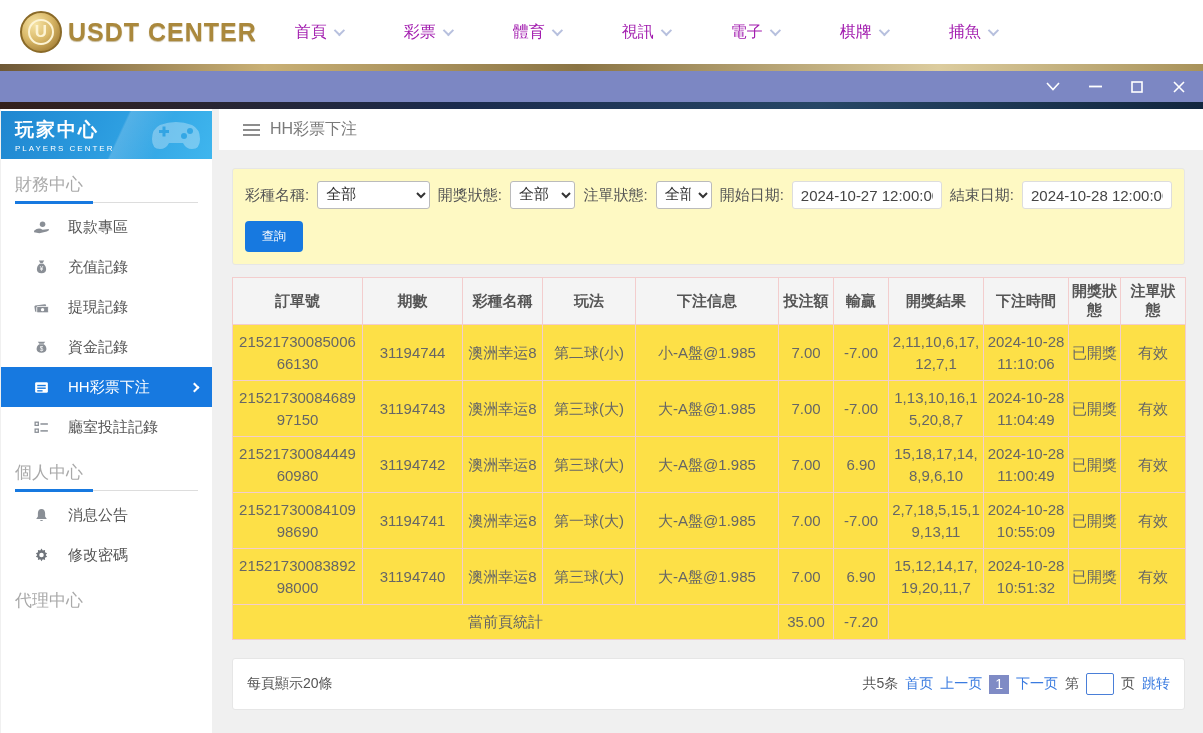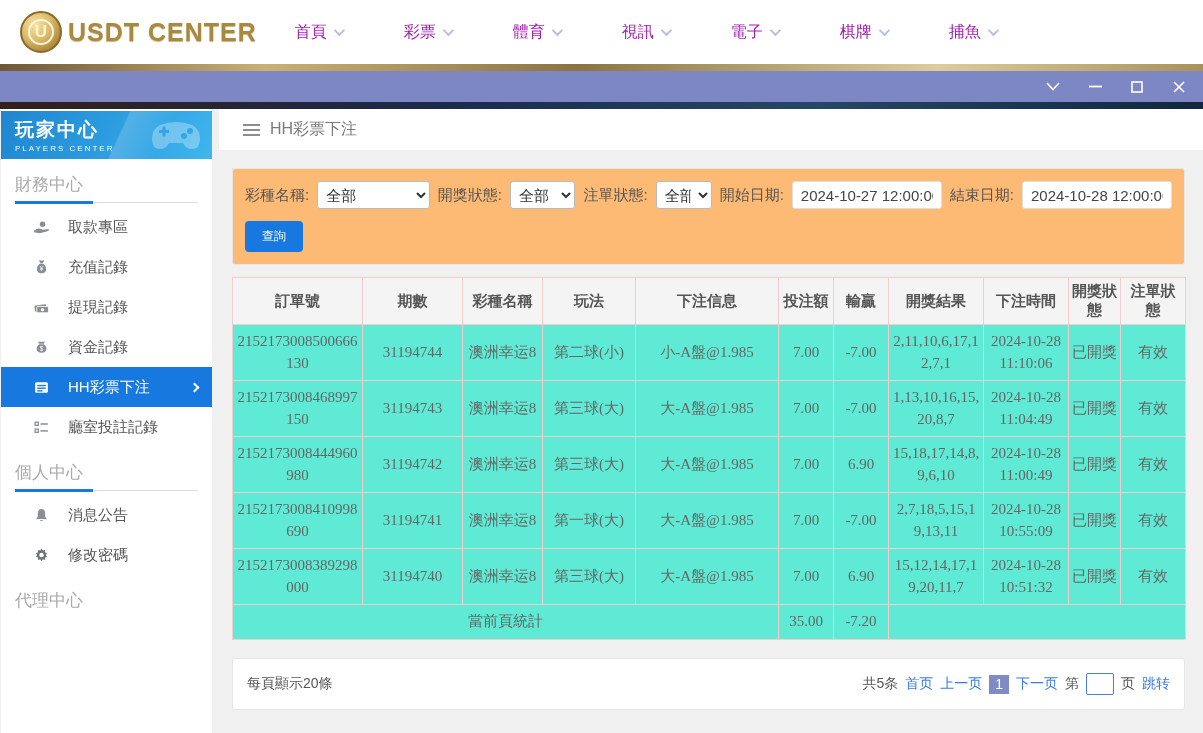--- a/index.html
+++ b/index.html
@@ -64,33 +64,33 @@
   
   .main { flex:1; display:flex; flex-direction:column; overflow:hidden; }
   .crumbbar { height:41px; background:#fff; display:flex; align-items:center; gap:10px; padding-left:24px; }
   .burger { width:17px; display:flex; flex-direction:column; gap:3px; cursor:pointer; }
   .burger i { height:2px; background:#8d8d8d; display:block; }
   .crumb-title { font-size:16px; color:#7a7a7a; }
 
   .content { flex:1; padding:18px 18px 0 13px; overflow:hidden; }
 
   
-  .filters { background:#fdba74; border:1px solid #e6e6e6; border-radius:3px; padding:12px 12px 12px 12px; }
+  .filters { background:#fef9c3; border:1px solid #e6e6e6; border-radius:3px; padding:12px 12px 12px 12px; }
   .filter-row { display:flex; align-items:center; gap:8px; flex-wrap:nowrap; }
   .flabel { font-size:15px; color:#555; white-space:nowrap; }
   select { height:28px; border:1px solid #bbb; border-radius:3px; background:#fff;
-           font-size:15px; color:#333; padding:0 4px; font-family:Liberation Sans, sans-serif; }
+           font-size:15px; color:#333; padding:0 4px; font-family:Liberation Mono, monospace; }
   .sel-lottery { width:128px; } .sel-draw { width:74px; } .sel-order { width:56px; }
   .date-input { height:28px; width:150px; border:1px solid #ddd; border-radius:3px;
            font-size:15px; color:#444; padding:0 8px; font-family:inherit; }
   .btn-query { margin-top:12px; background:#1779e0; color:#fff; border:none; border-radius:4px;
            font-size:12px; padding:7px 17px; cursor:pointer; font-family:inherit; }
 
   
-  table.bets { width:100%; margin-top:12px; border-collapse:collapse; table-layout:fixed; background:#5eead4;font-family:Liberation Serif, serif; }
+  table.bets { width:100%; margin-top:12px; border-collapse:collapse; table-layout:fixed; background:#fde047; }
   table.bets th, table.bets td { border:1px solid #f3cdcd; text-align:center; padding:4px 3px;
            font-size:15px; overflow:hidden; }
   table.bets th { background:#f4f4f4; color:#555; font-weight:bold; height:39px; }
   table.bets td { color:#666; height:56px; word-break:break-all; line-height:1.45; }
   table.bets tr.sumrow td { height:35px; }
 
   
   .foot { margin-top:18px; background:#fff; border:1px solid #e6e6e6; border-radius:3px;
           height:52px; display:flex; align-items:center; justify-content:space-between; padding:0 14px; }
   .psize { font-size:14px; color:#555; }

